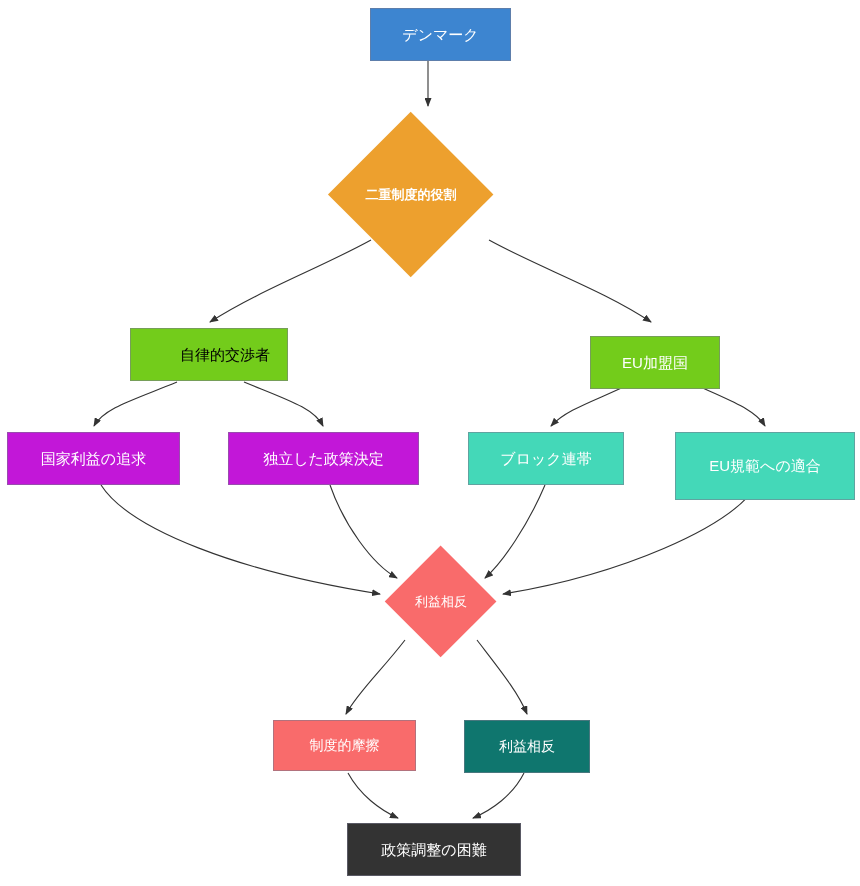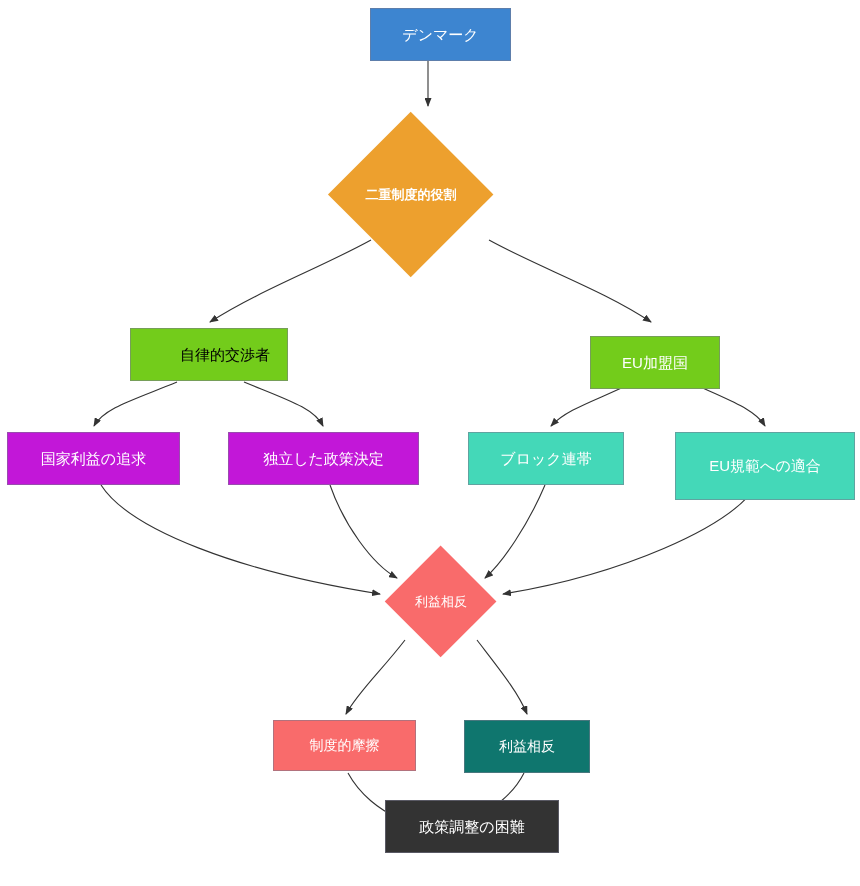--- a/index.html
+++ b/index.html
@@ -128,18 +128,18 @@
       <div class="diamond-wrap" style="left: 385px; top: 546px; width: 112px; height: 112px;">
         <div class="diamond-shape" style="left: 16.402px; top: 16.402px; width: 79.196px; height: 79.196px; background: rgb(249, 107, 107);"></div>
         <span class="diamond-label" style="color: rgb(255, 255, 255); font-size: 13px;">利益相反</span>
       </div>
       <div class="node node-rect" style="left: 273px; top: 720px; width: 143px; height: 51px; background: rgb(249, 107, 107); font-size: 14px;">
         <span class="node-label" style="color: rgb(255, 255, 255);">制度的摩擦</span>
       </div>
       <div class="node node-rect" style="left: 464px; top: 720px; width: 126px; height: 53px; background: #0f766e; font-size: 14px; text-align: right;">
         <span class="node-label" style="color: rgb(255, 255, 255);">利益相反</span>
       </div>
-      <div class="node node-rect" style="left: 347px; top: 800px; width: 174px; height: 53px; background: rgb(51, 51, 51); font-size: 15px; margin-left: 38px;">
+      <div class="node node-rect" style="left: 347px; top: 823px; width: 174px; height: 53px; background: rgb(51, 51, 51); font-size: 15px;">
         <span class="node-label" style="color: rgb(255, 255, 255);">政策調整の困難</span>
       </div>
     </div>
 
 </div>
 
 </body></html>

